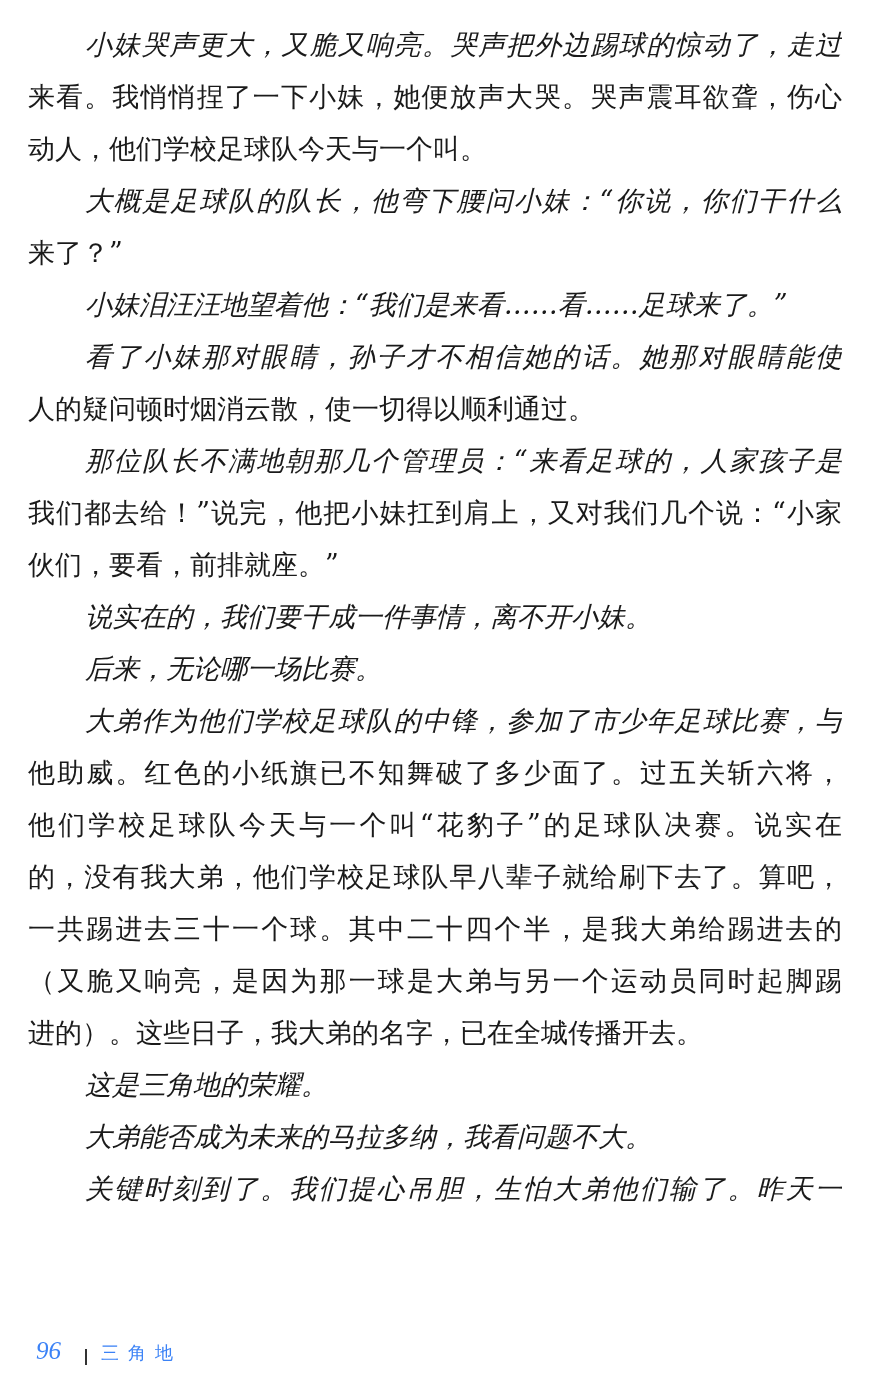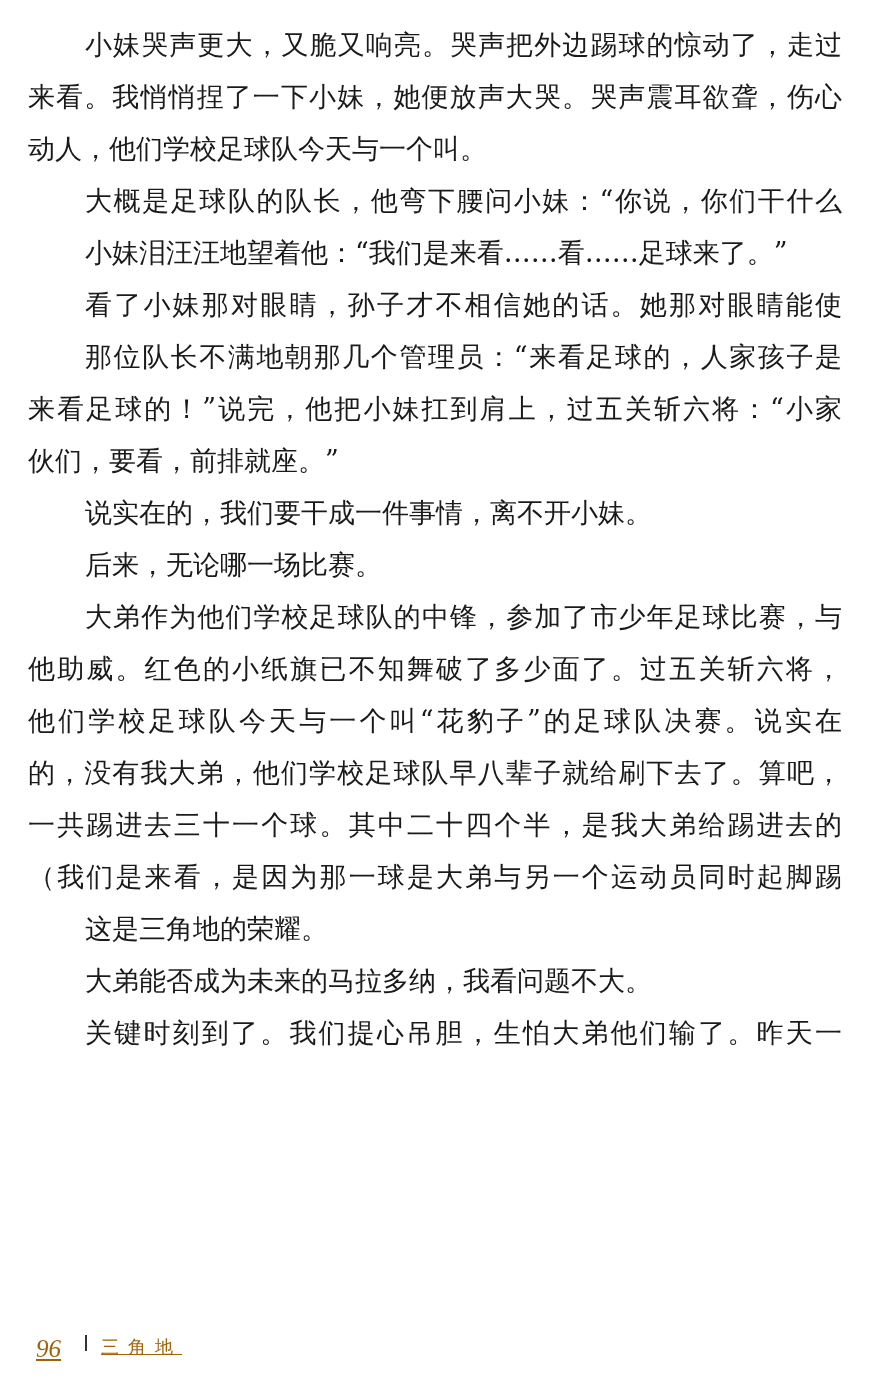--- a/index.html
+++ b/index.html
@@ -2,48 +2,51 @@
 <html><head>
 <meta charset="utf-8">
 <style>
   html, body { margin: 0; padding: 0; background: #ffffff; }
   body { width: 872px; height: 1391px; position: relative; overflow: hidden;
          font-family: "DejaVu Serif", "Liberation Serif", serif; color: #1a1a1a; }
   .page { position: absolute; left: 28px; top: 19px; width: 814px; }
   .line { height: 52px; line-height: 52px; font-size: 27px; white-space: nowrap;
           text-align: justify; text-align-last: justify; overflow: hidden; }
   .line.last { text-align-last: left; }
-  .line.indent { padding-left: 57px; }
-  .footer { position: absolute; left: 36px; top: 1335px; height: 30px; display: flex; align-items: flex-start;
-            font-size: 22px; color: #a16207; text-decoration: underline; }
+  .line.indent { padding-left: 57px; font-style: italic; }
+  .footer { position: absolute; left: 36px; top: 1335px; height: 30px; display: flex; align-items: flex-end;
+            font-size: 22px; color: #3b82f6; }
   .page-num { font-family: "Liberation Serif", serif; font-style: italic; font-size: 25px; }
   .sep { width: 2px; height: 16px; background: #333; margin: 0 14px 0 24px; }
   .book-title { font-family: "DejaVu Sans", sans-serif; font-size: 18px; letter-spacing: 9px; }
 </style>
 </head>
 <body>
 
 <div class="page" id="page-body">
     <div class="line indent">小妹哭声更大，又脆又响亮。哭声把外边踢球的惊动了，走过</div>
     <div class="line">来看。我悄悄捏了一下小妹，她便放声大哭。哭声震耳欲聋，伤心</div>
     <div class="line last">动人，他们学校足球队今天与一个叫。</div>
     <div class="line indent">大概是足球队的队长，他弯下腰问小妹：“你说，你们干什么</div>
+    <div class="line last">来了？”</div>
     <div class="line indent last">小妹泪汪汪地望着他：“我们是来看……看……足球来了。”</div>
     <div class="line indent">看了小妹那对眼睛，孙子才不相信她的话。她那对眼睛能使</div>
+    <div class="line last">人的疑问顿时烟消云散，使一切得以顺利通过。</div>
     <div class="line indent">那位队长不满地朝那几个管理员：“来看足球的，人家孩子是</div>
-    <div class="line">来看足球的！”说完，他把小妹扛到肩上，过五关斩六将：“小家</div>
+    <div class="line">我们都去给！”说完，他把小妹扛到肩上，又对我们几个说：“小家</div>
     <div class="line last">伙们，要看，前排就座。”</div>
     <div class="line indent last">说实在的，我们要干成一件事情，离不开小妹。</div>
     <div class="line indent last">后来，无论哪一场比赛。</div>
     <div class="line indent">大弟作为他们学校足球队的中锋，参加了市少年足球比赛，与</div>
     <div class="line">他助威。红色的小纸旗已不知舞破了多少面了。过五关斩六将，</div>
     <div class="line">他们学校足球队今天与一个叫“花豹子”的足球队决赛。说实在</div>
     <div class="line">的，没有我大弟，他们学校足球队早八辈子就给刷下去了。算吧，</div>
     <div class="line">一共踢进去三十一个球。其中二十四个半，是我大弟给踢进去的</div>
-    <div class="line">（我们是来看，是因为那一球是大弟与另一个运动员同时起脚踢</div>
+    <div class="line">（又脆又响亮，是因为那一球是大弟与另一个运动员同时起脚踢</div>
+    <div class="line last">进的）。这些日子，我大弟的名字，已在全城传播开去。</div>
     <div class="line indent last">这是三角地的荣耀。</div>
     <div class="line indent last">大弟能否成为未来的马拉多纳，我看问题不大。</div>
     <div class="line indent">关键时刻到了。我们提心吊胆，生怕大弟他们输了。昨天一</div>
   </div>
 
 <div class="footer">
   <span class="page-num">96</span>
   <span class="sep"></span>
   <span class="book-title">三角地</span>
 </div>

